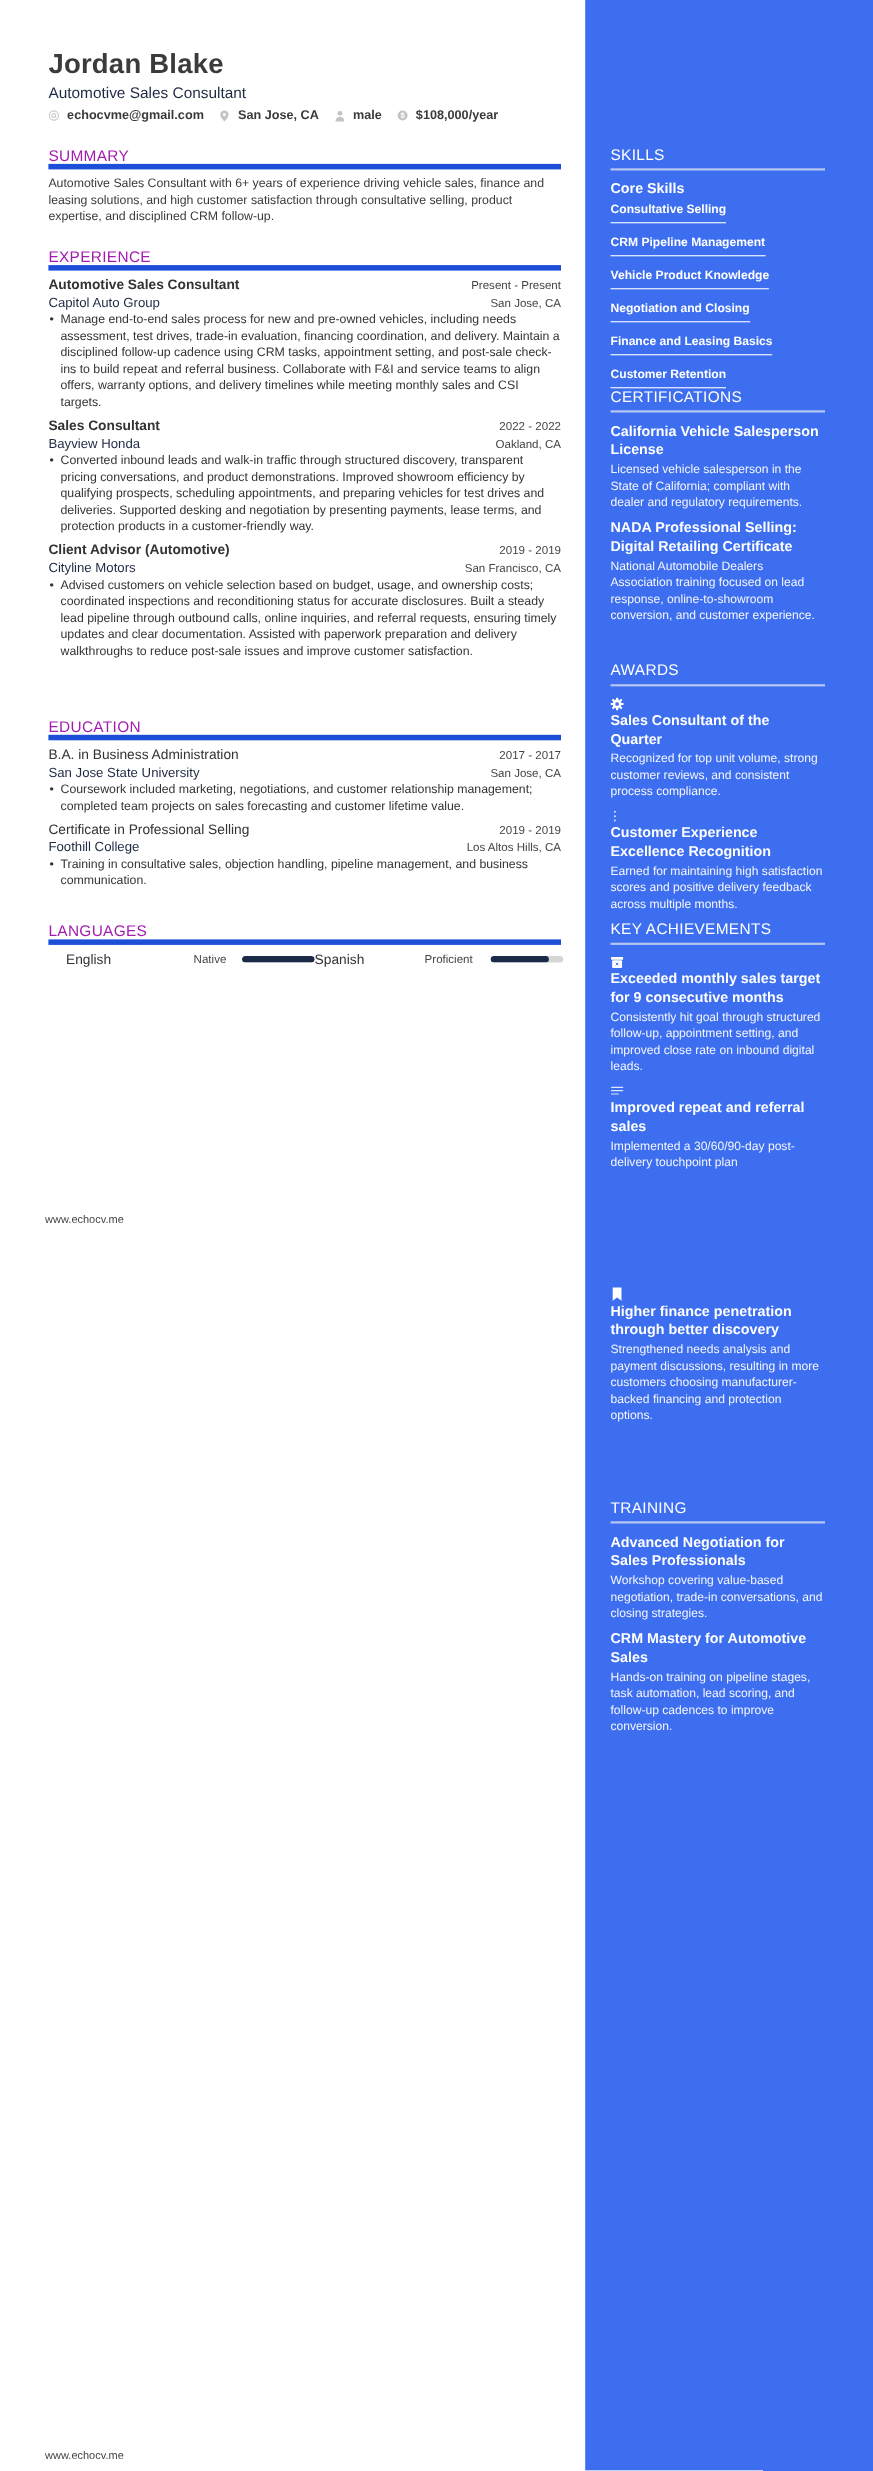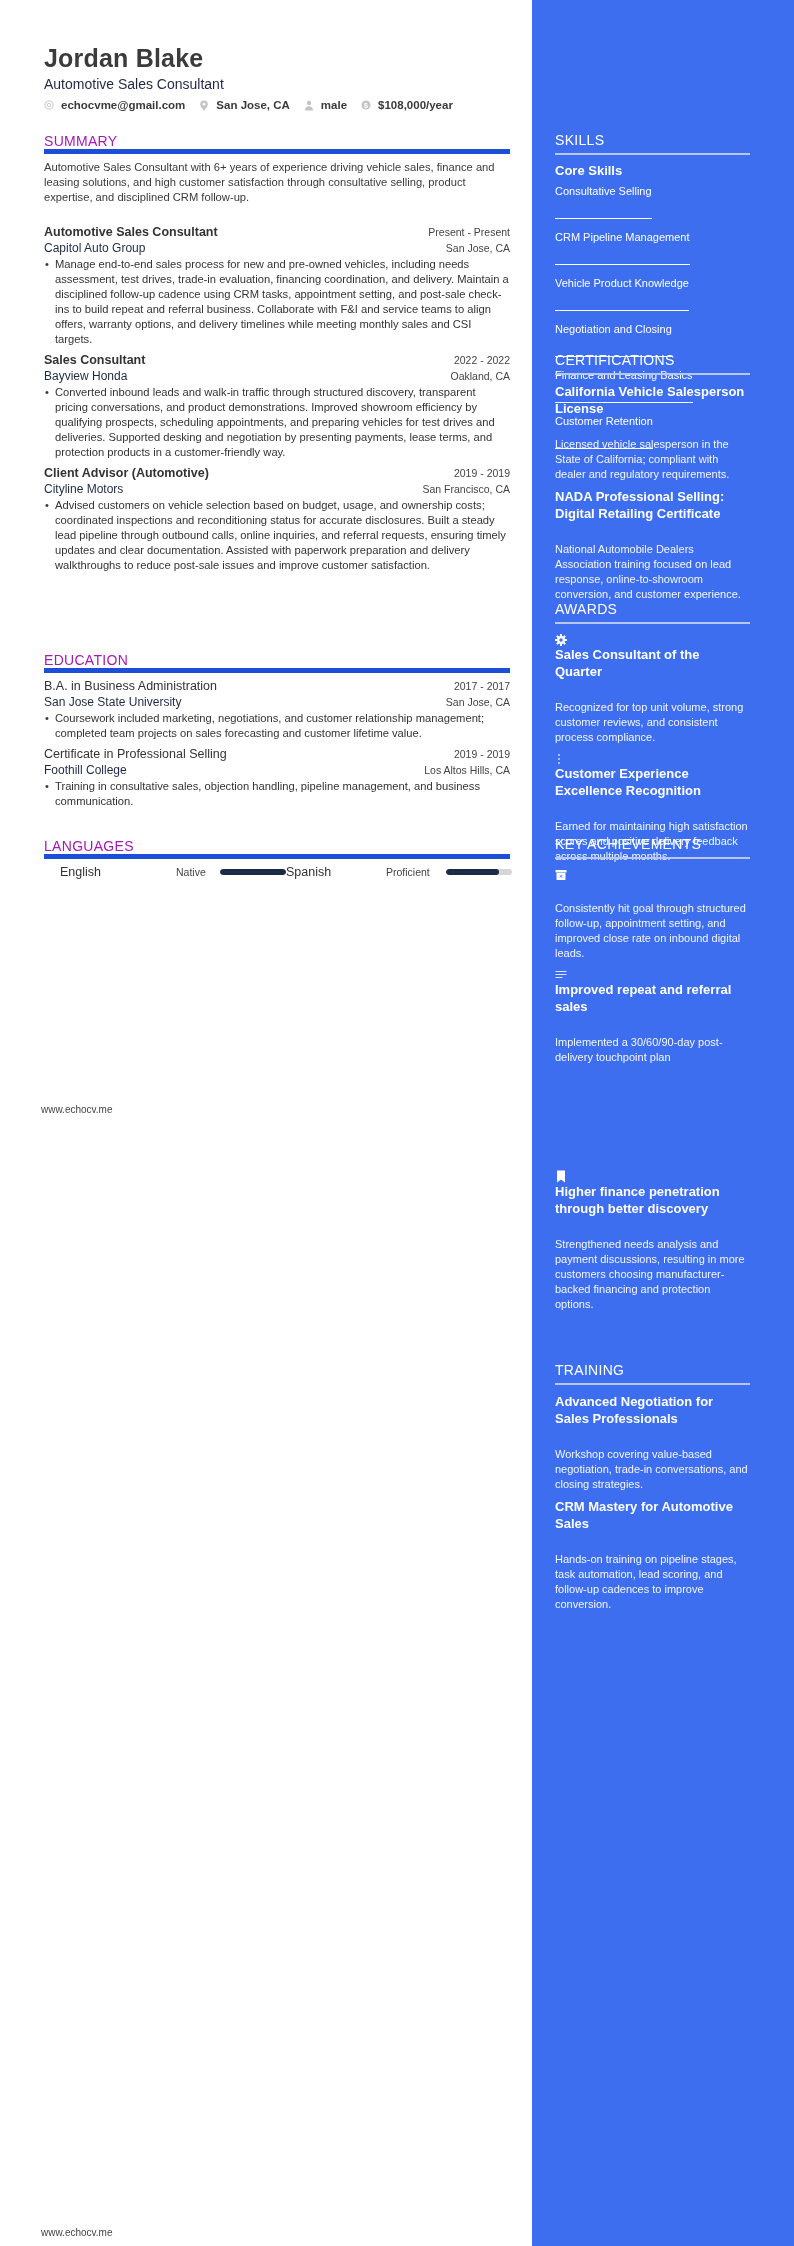--- a/index.html
+++ b/index.html
@@ -40,26 +40,26 @@
     .bar { width: 66px; height: 6px; border-radius: 3px; background: #d6d6d6; margin-left: 2px; overflow: hidden; }
     .bar .fill { height: 100%; background: #1b2a47; border-radius: 3px; }
 
     .footer { position: absolute; left: 41px; font-size: 10px; color: #444; }
 
     
     .right { position: absolute; left: 555px; width: 195px; color: #ffffff; }
     .rs-h { font-size: 14px; color: #ffffff; letter-spacing: 0.3px; padding-bottom: 5px; border-bottom: 2px solid #b7c7f2; margin-bottom: 8px; }
     .skills { top: 132px; }
     .skill-group { font-size: 13px; font-weight: bold; margin-bottom: 3px; }
-    .skill { font-size: 11px; font-weight: normal; display: inline-block; padding-bottom: 21px; border-bottom: 1px solid #ffffff; margin-bottom: 8px; }
+    .skill { font-size: 11px; font-weight: bold; display: inline-block; padding-bottom: 5px; border-bottom: 1px solid #ffffff; margin-bottom: 8px; }
     .skill-wrap { display: block; }
 
     .certs { top: 352px; }
     .r-item-title { font-size: 13px; font-weight: bold; line-height: 17px; }
-    .r-item-desc { font-size: 11px; line-height: 15px; margin-top: 20px; margin-bottom: 6px; color: #f4f6ff; }
+    .r-item-desc { font-size: 11px; line-height: 15px; margin-top: 3px; margin-bottom: 6px; color: #f4f6ff; }
 
     .awards { top: 601px; }
     .icon-item { display: flex; flex-direction: column; }
     .icon-item .ic { width: 27px; flex: none; padding-top: 2px; }
     .icon-item .ic svg { display: block; }
 
     .achievements { top: 836px; }
     .achievements-cont { top: 1168px; }
     .training { top: 1362px; }
   </style>
@@ -108,20 +108,21 @@
     <span>$108,000/year</span>
   </div>
 </div>
 
 <section class="summary">
   <div class="sec-h">SUMMARY</div>
   <p>Automotive Sales Consultant with 6+ years of experience driving vehicle sales, finance and leasing solutions, and high customer satisfaction through consultative selling, product expertise, and disciplined CRM follow-up.</p>
 </section>
 
 <section class="experience">
+  <div class="sec-h">EXPERIENCE</div>
 
   <div class="job">
     <div class="row">
       <span class="job-title">Automotive Sales Consultant</span>
       <span class="date">Present - Present</span>
     </div>
     <div class="row">
       <span class="company">Capitol Auto Group</span>
       <span class="loc">San Jose, CA</span>
     </div>
@@ -283,20 +284,21 @@
   <div class="rs-h">KEY ACHIEVEMENTS</div>
   <div class="icon-item">
     <span class="ic">
       <svg width="12" height="12" viewBox="0 0 12 12">
           <rect x="0.5" y="1" width="11" height="2.5" rx="0.5" fill="#fff"></rect>
           <rect x="1.5" y="4" width="9" height="7" rx="0.8" fill="#fff"></rect>
           <path d="M4.8 6.2L7.2 8.6M7.2 6.2L4.8 8.6" stroke="#3c6eef" stroke-width="0.9"></path>
         </svg>
     </span>
     <div>
+      <div class="r-item-title">Exceeded monthly sales target for 9 consecutive months</div>
       <div class="r-item-desc">Consistently hit goal through structured follow-up, appointment setting, and improved close rate on inbound digital leads.</div>
     </div>
   </div>
   <div class="icon-item">
     <span class="ic">
       <svg width="12" height="12" viewBox="0 0 12 12">
           <g stroke="#dfe6ff" stroke-width="1">
             <line x1="0.5" y1="2.5" x2="11.5" y2="2.5"></line>
             <line x1="0.5" y1="5.5" x2="11.5" y2="5.5"></line>
             <line x1="0.5" y1="8.5" x2="7.5" y2="8.5"></line>

